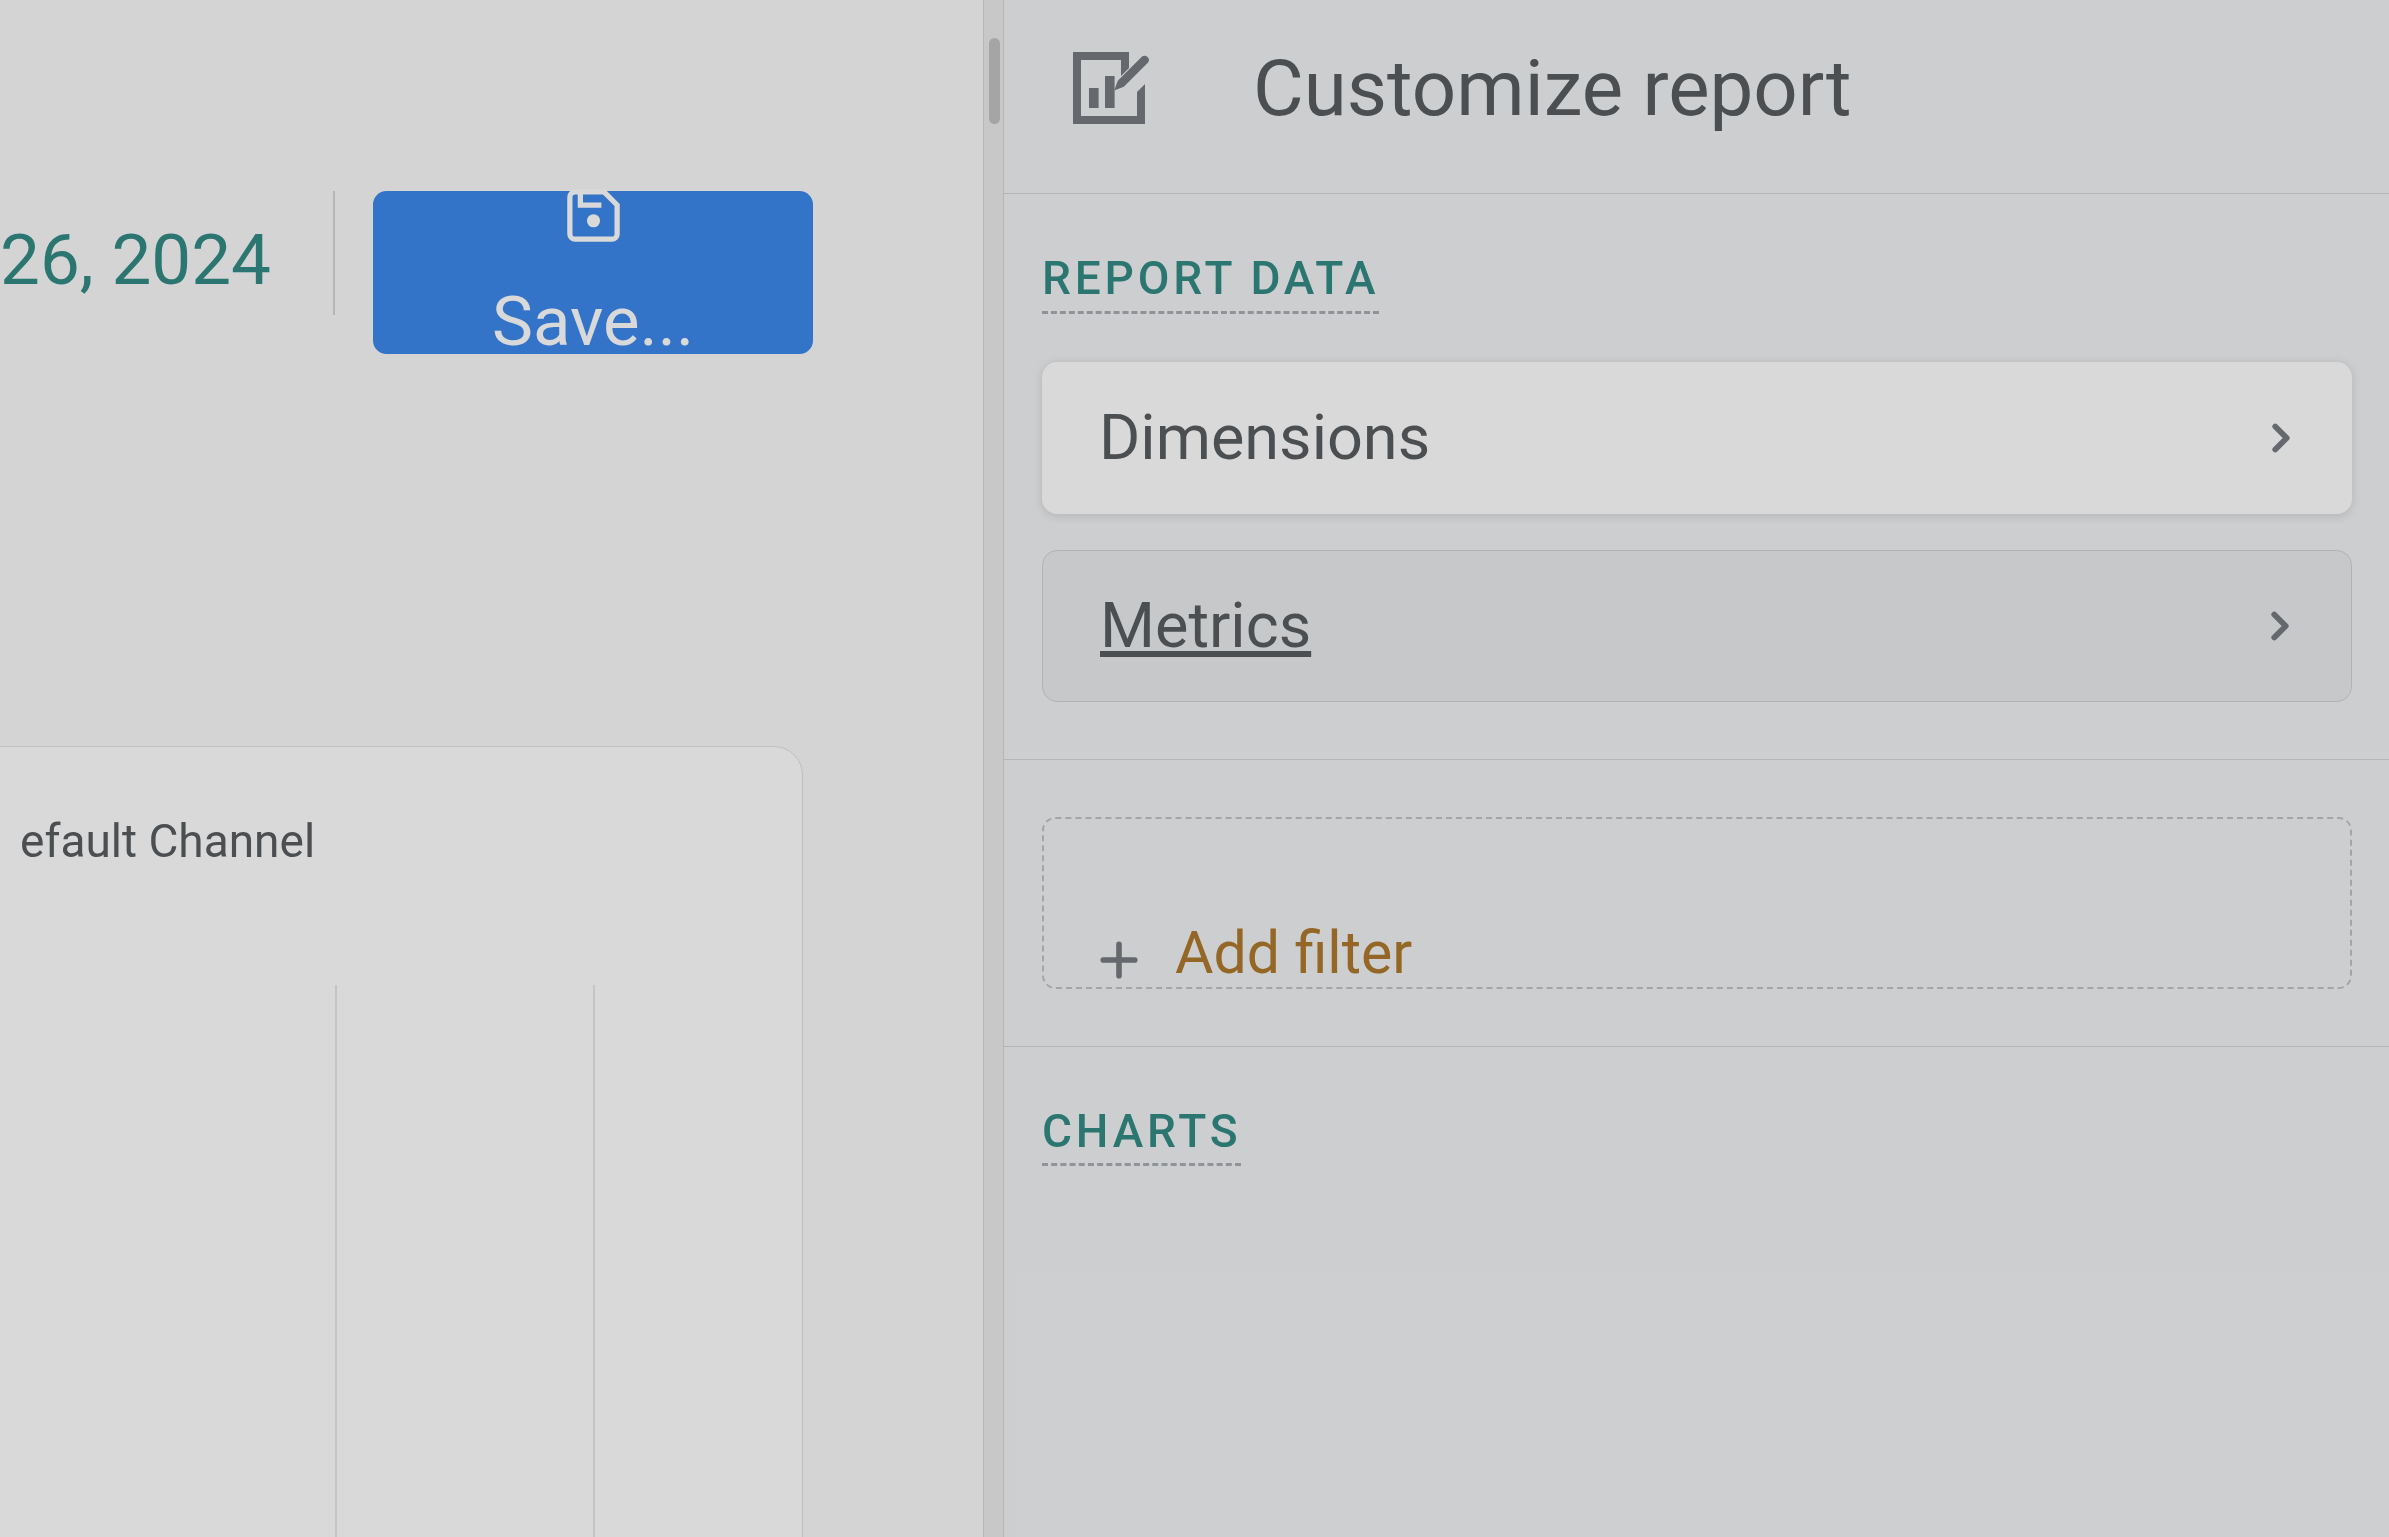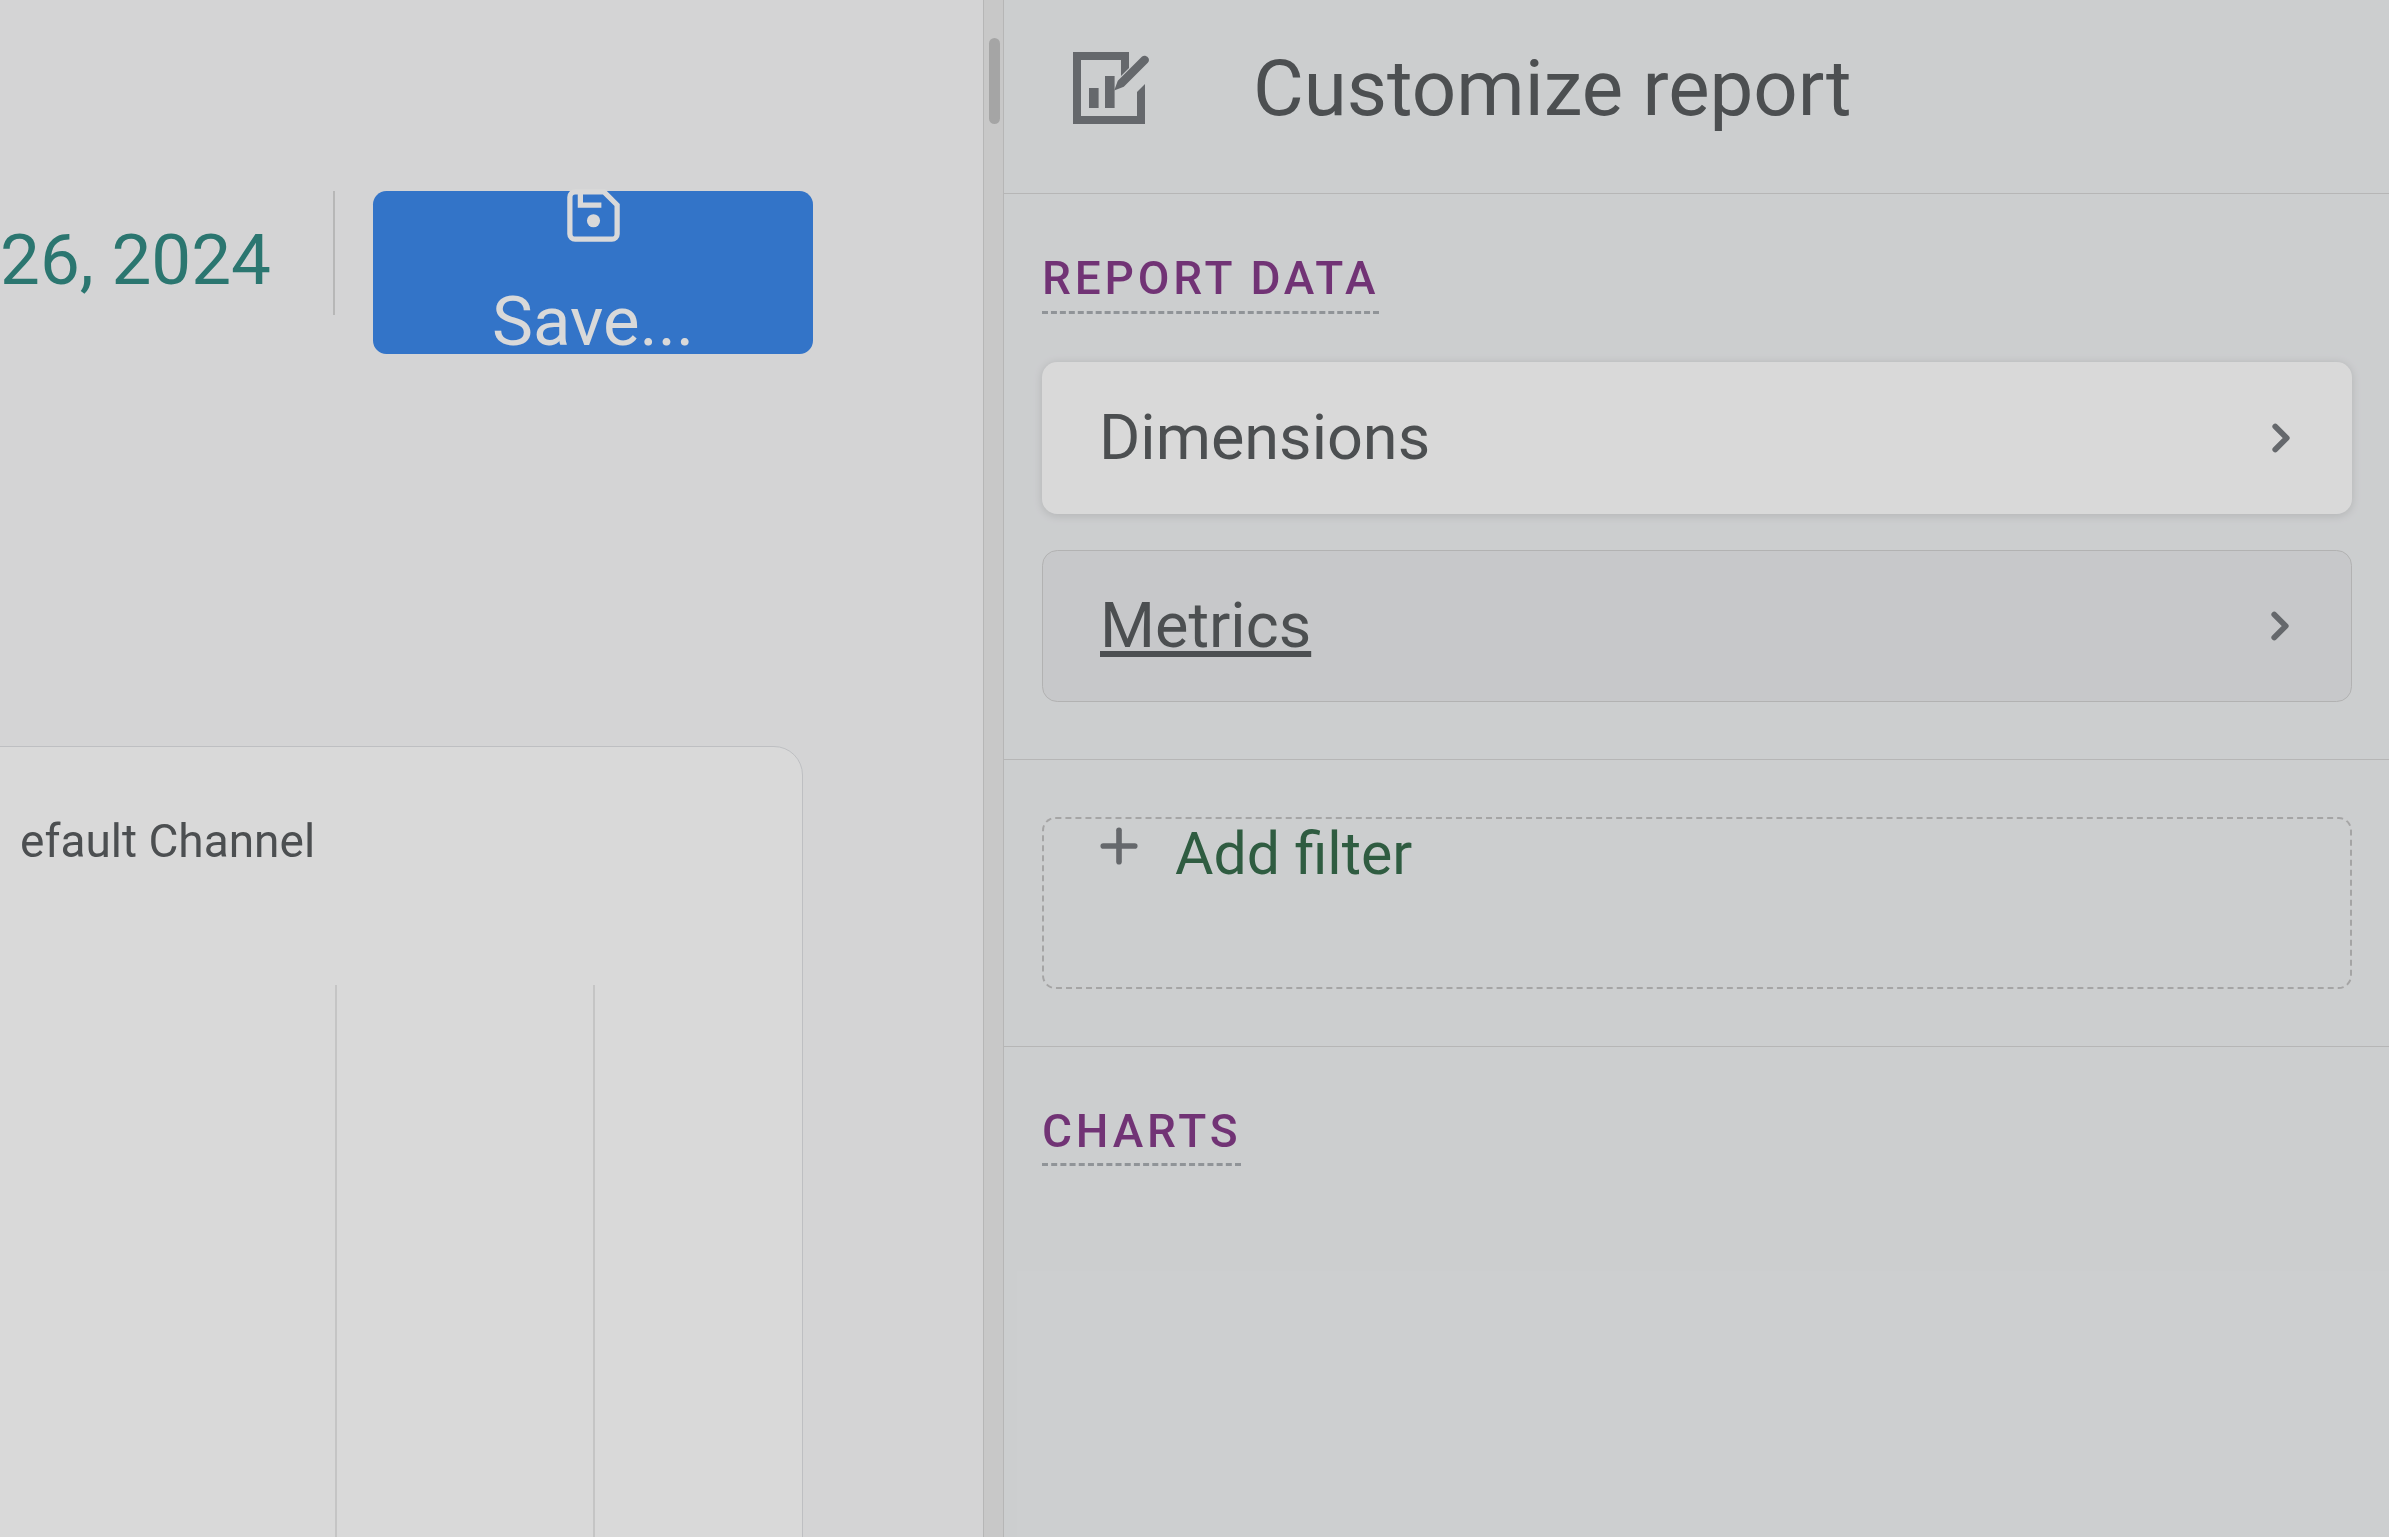--- a/index.html
+++ b/index.html
@@ -137,21 +137,21 @@
   }
 
   .section {
     padding: 57px 38px 57px 38px;
     border-bottom: 1.9px solid #cfcfcf;
   }
   .section-label {
     display: inline-block;
     font-size: 46px;
     letter-spacing: 3.8px;
-    color: #701a75;
+    color: #0f766e;
     font-weight: 500;
     border-bottom: 3.8px dashed #9aa0a6;
     padding-bottom: 5.7px;
     margin-bottom: 48px;
   }
   .row-btn {
     display: flex;
     align-items: center;
     justify-content: space-between;
     height: 152px;
@@ -167,28 +167,28 @@
     box-shadow: 0 1.9px 9.6px rgba(0,0,0,0.15);
     position: relative;
     z-index: 10;
   }
   .row-inactive {
     background: #e6e8ea;
     border: 1.9px solid #c9c9c9;
   }
   .dashed-btn {
     display: flex;
-    align-items: flex-start;
+    align-items: flex-end;
     gap: 29px;
     height: 172px;
     border: 2.9px dashed #b8b8b8;
     border-radius: 13.4px;
     padding: 0 48px;
     font-size: 59px;
-    color: #14532d;
+    color: #a16207;
   }
 
   svg { display: block; }
 </style>
 </head>
 <body>
 
 <div class="left-content">
   <div class="date-text">26, 2024</div>
   <div class="vert-divider"></div>

